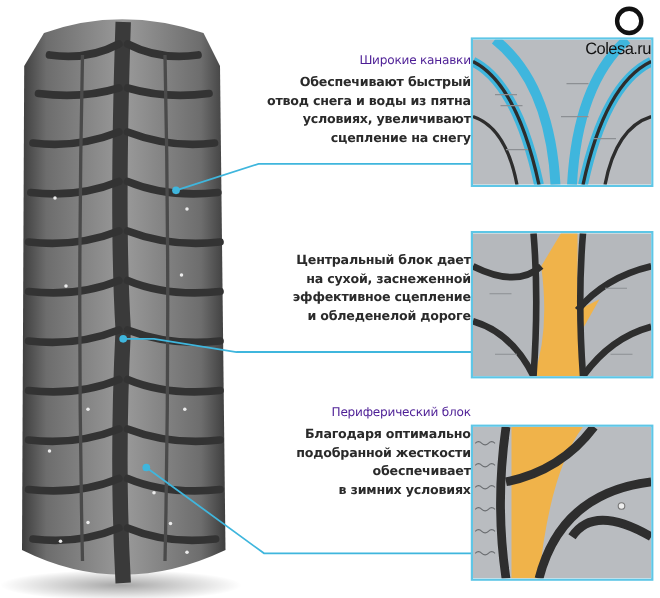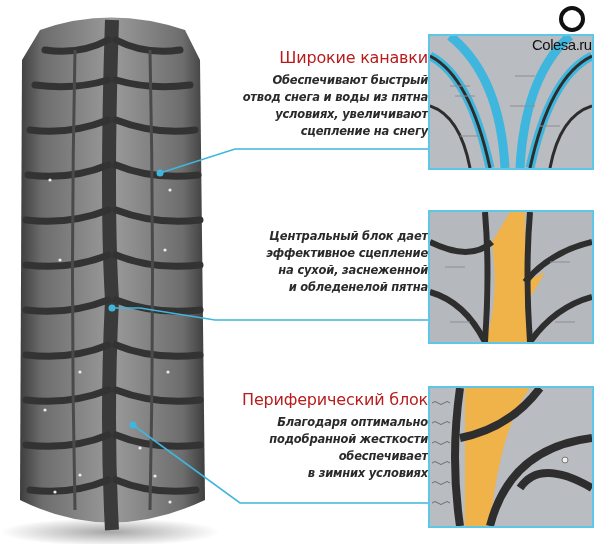--- a/index.html
+++ b/index.html
@@ -1,21 +1,21 @@
 <!DOCTYPE html>
 <html><head>
 <meta charset="utf-8">
 <style>
   html, body { margin:0; padding:0; background:#ffffff; }
   body { width:600px; height:544px; position:relative; overflow:hidden; font-family:"DejaVu Sans", sans-serif; }
   .tire { position:absolute; left:0; top:0; width:280px; height:544px; }
   .callout { position:absolute; right:172px; text-align:right; }
-  .callout .title { color:#b91c1c; font-size:16px; font-weight:normal; margin-bottom:5px; letter-spacing:-0.2px;text-align:right; }
-  .callout .desc { color:#2a2a2a; font-size:11.5px; line-height:17px; font-weight:bold; letter-spacing:-0.2px;font-style:italic; }
-  .c1 { top:48px; } .c2 { top:228px; } .c3 { top:390px; }
+  .callout .title { color:#4c1d95; font-size:11px; font-weight:normal; margin-bottom:5px; letter-spacing:-0.2px;text-align:right; }
+  .callout .desc { color:#2a2a2a; font-size:11.5px; line-height:17px; font-weight:bold; letter-spacing:-0.2px; }
+  .c1 { top:48px; } .c2 { top:228px; } .c3 { top:368px; }
   .panel { position:absolute; left:428px; width:166px; border:2px solid #5ec6e6; box-sizing:border-box; overflow:hidden; }
   .p1 { top:34px; height:136px; } .p2 { top:210px; height:134px; } .p3 { top:386px; height:142px; }
   .leaders { position:absolute; left:0; top:0; width:600px; height:544px; pointer-events:none; }
   .logo { position:absolute; left:528px; top:6px; width:90px; height:56px; }
   .logo-ring { position:absolute; left:31px; top:0; width:18px; height:18px; border:4px solid #111; border-radius:50%; }
   .logo-text { position:absolute; left:4px; top:30px; font-size:15px; color:#111; font-family:"Liberation Sans", sans-serif; letter-spacing:-0.5px; }
 </style>
 </head>
 <body>
 
@@ -99,23 +99,23 @@
     <div>Обеспечивают быстрый</div>
     <div>отвод снега и воды из пятна</div>
     <div>условиях, увеличивают</div>
     <div>сцепление на снегу</div>
   </div>
 </div>
 
 <div class="callout c2">
   <div class="desc">
     <div>Центральный блок дает</div>
+    <div>на сухой, заснеженной</div>
     <div>эффективное сцепление</div>
-    <div>на сухой, заснеженной</div>
-    <div>и обледенелой пятна</div>
+    <div>и обледенелой дороге</div>
   </div>
 </div>
 
 <div class="callout c3">
   <div class="title">Периферический блок</div>
   <div class="desc">
     <div>Благодаря оптимально</div>
     <div>подобранной жесткости</div>
     <div>обеспечивает</div>
     <div>в зимних условиях</div>

